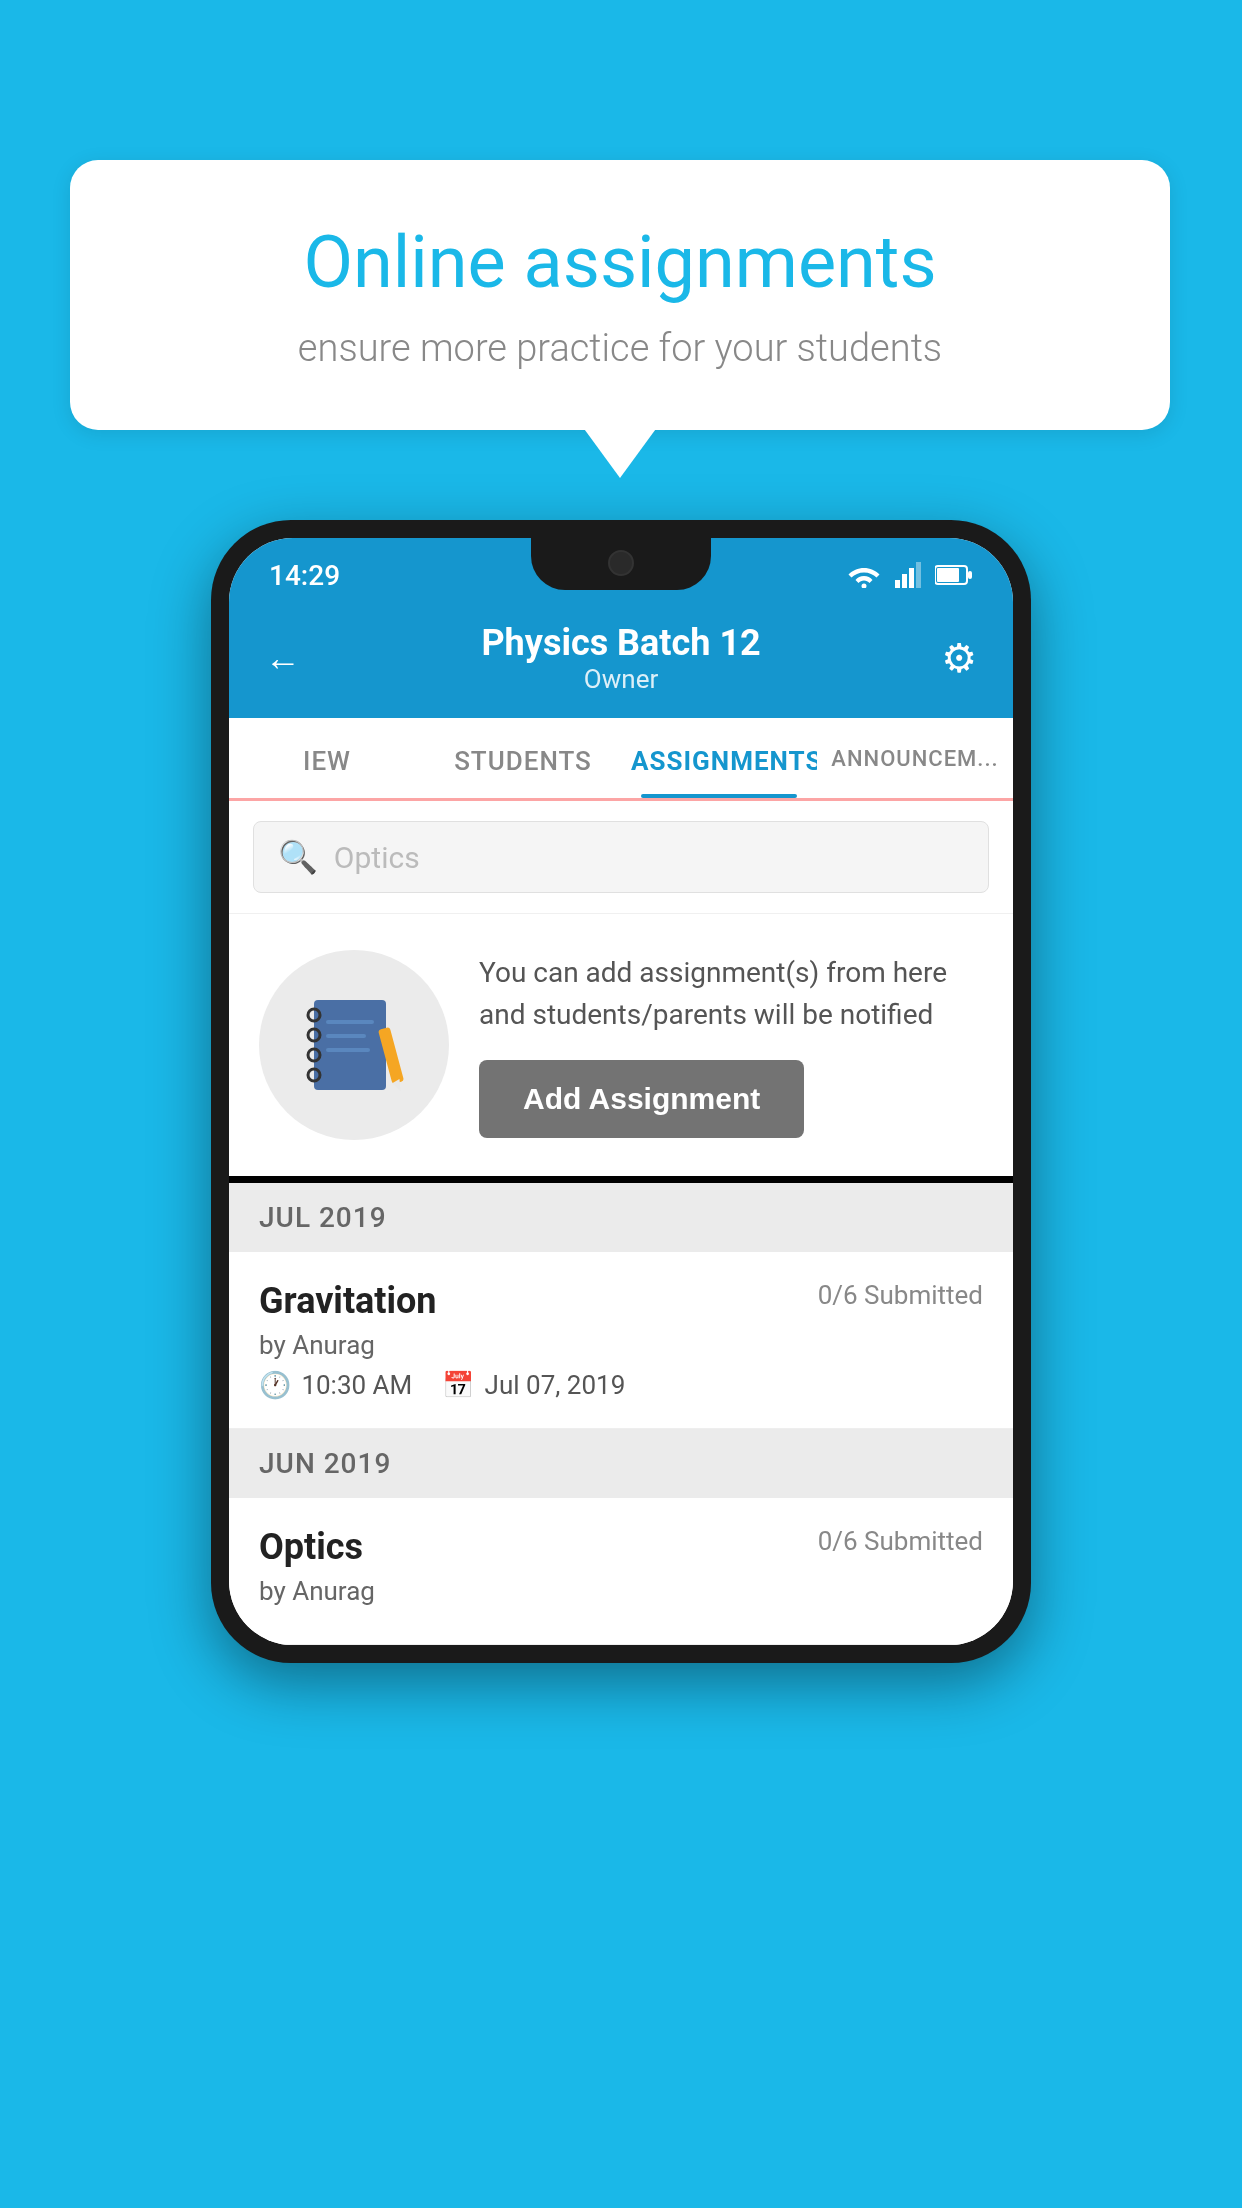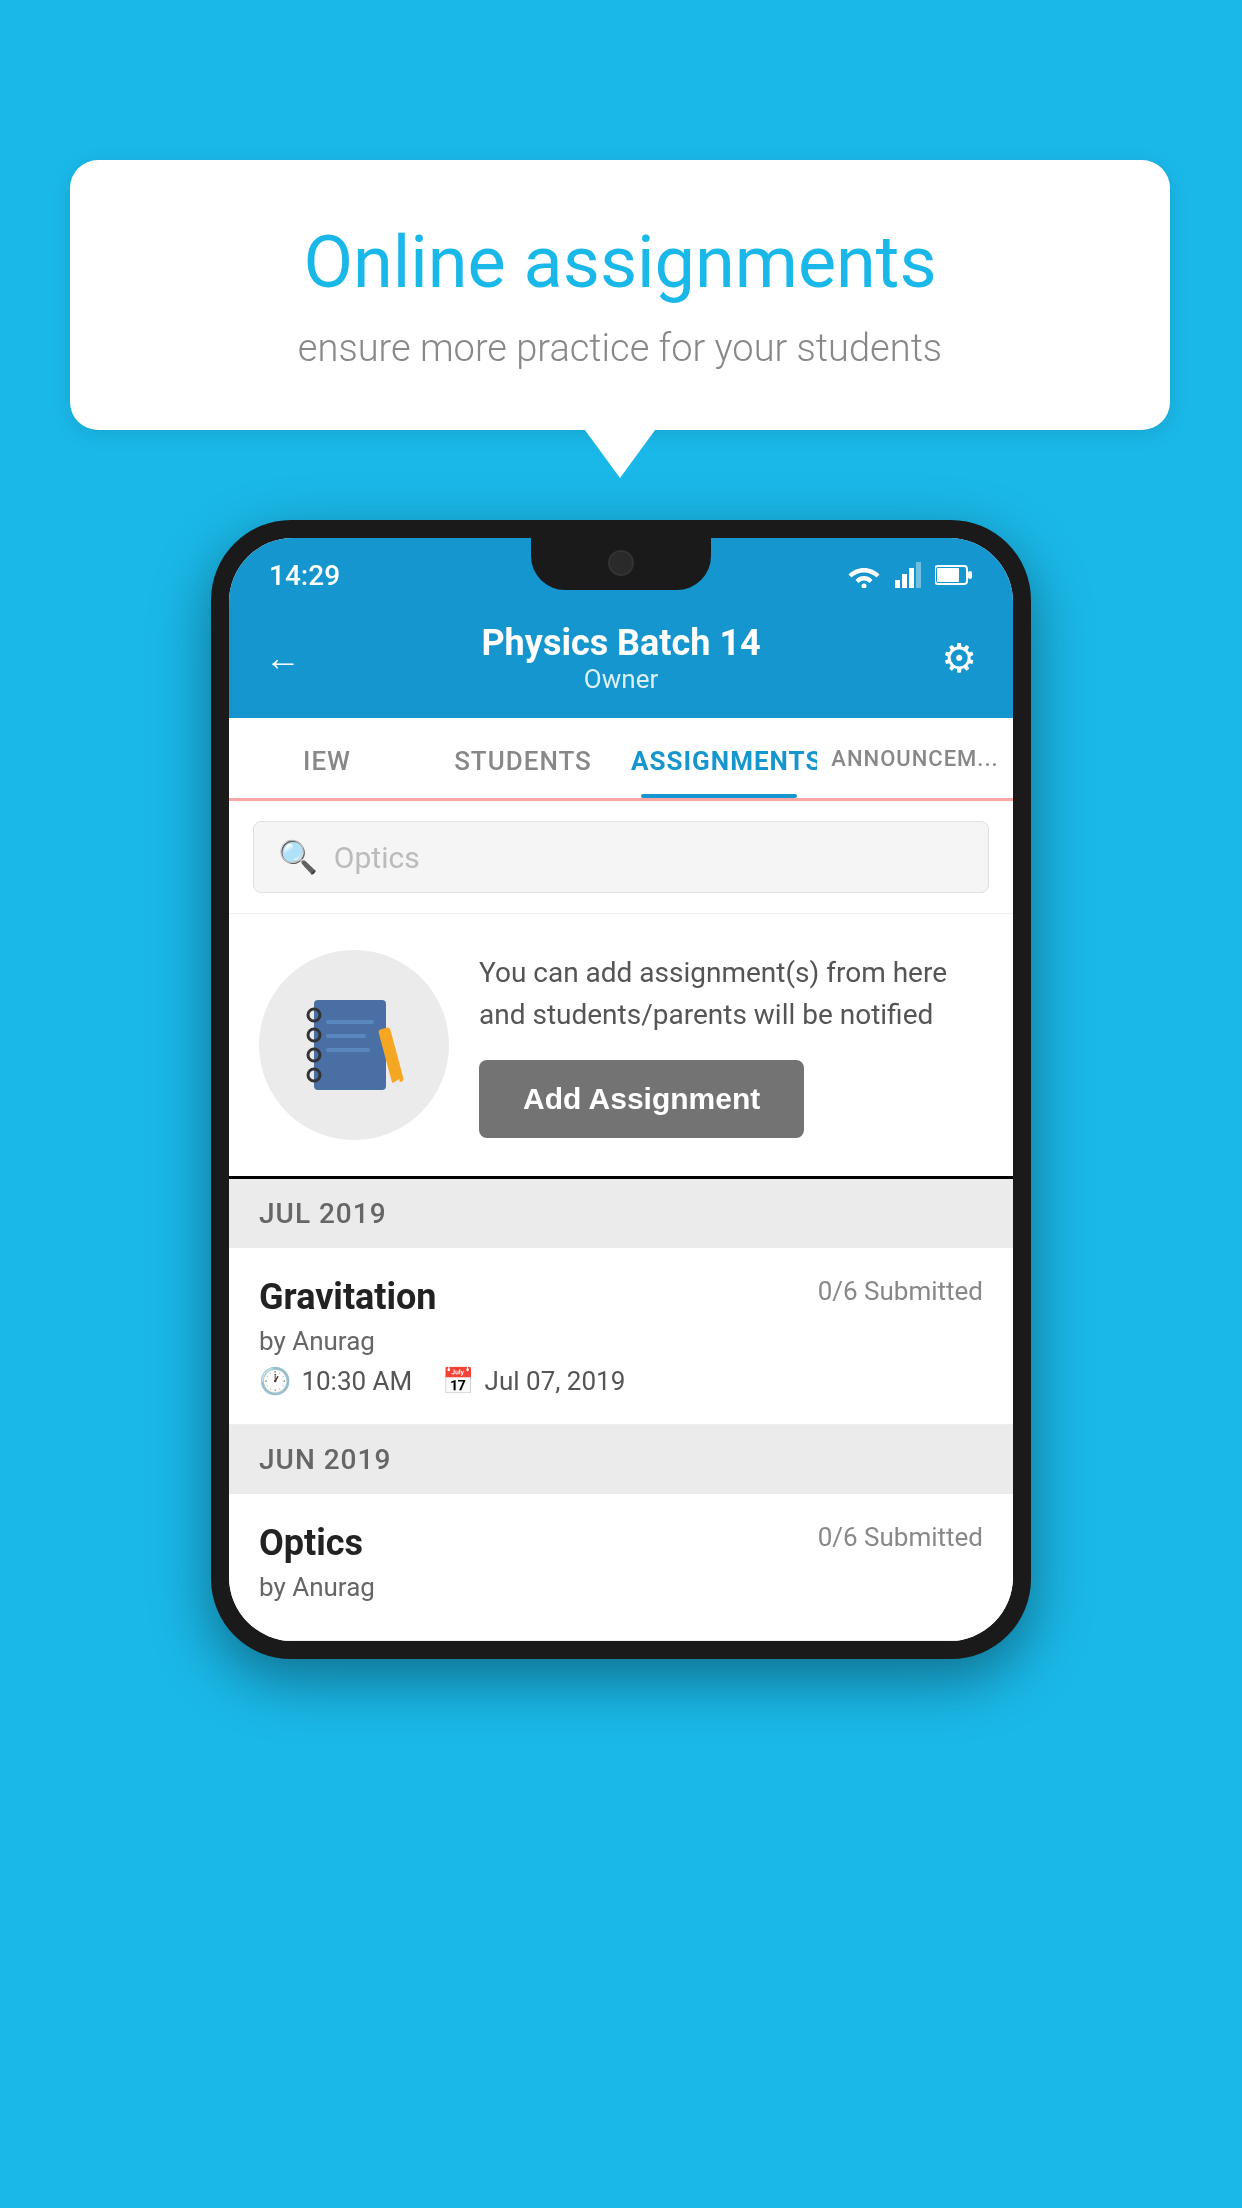--- a/index.html
+++ b/index.html
@@ -242,21 +242,21 @@
       font-size: 30px;
     }
 
     
     .prompt-section {
       background: white;
       padding: 36px 30px;
       display: flex;
       align-items: center;
       gap: 30px;
-      border-bottom: 3px solid #000000;
+      border-bottom: 7px solid #000000;
     }
 
     .notebook-icon-circle {
       width: 190px;
       height: 190px;
       min-width: 190px;
       background: #ebebeb;
       border-radius: 50%;
       display: flex;
       align-items: center;
@@ -382,21 +382,21 @@
             <rect x="0" y="2" width="32" height="18" rx="3" fill="none" stroke="white" stroke-width="2"></rect>
             <rect x="2" y="4" width="22" height="14" rx="1" fill="white"></rect>
             <rect x="33" y="7" width="4" height="8" rx="2" fill="white"></rect>
           </svg>
         </div>
       </div>
 
       <div class="app-header">
         <span class="back-arrow">←</span>
         <div class="header-center">
-          <div class="header-title">Physics Batch 14</div>
+          <div class="header-title">Physics Batch 12</div>
           <div class="header-subtitle">Owner</div>
         </div>
         <span class="gear-icon">⚙</span>
       </div>
 
       <div class="tabs-container">
         <div class="tab-item">IEW</div>
         <div class="tab-item">STUDENTS</div>
         <div class="tab-item active">ASSIGNMENTS</div>
         <div class="tab-item" style="font-size:22px;">ANNOUNCEM...</div>

